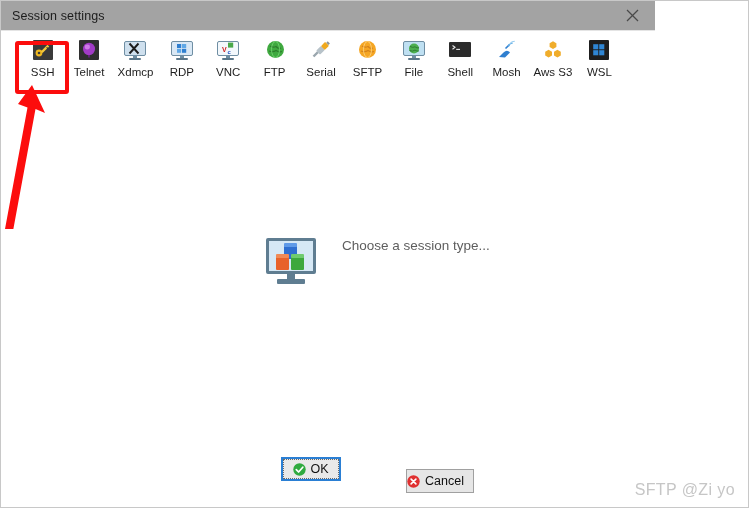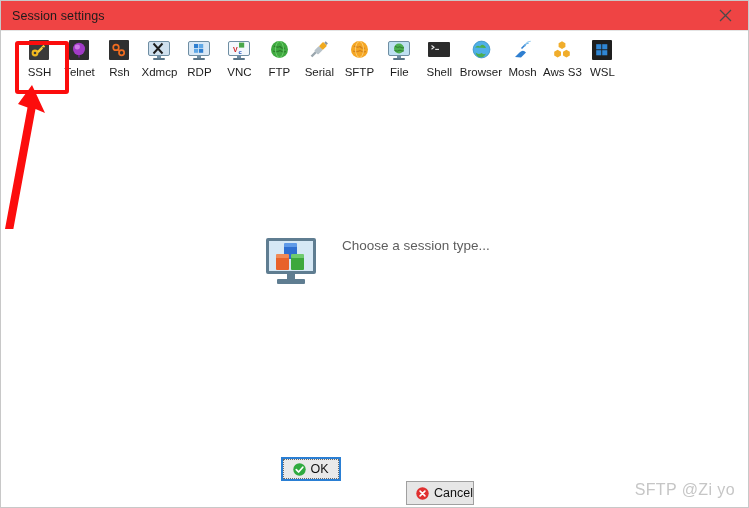--- a/index.html
+++ b/index.html
@@ -22,23 +22,23 @@
     height: 508px;
     background: #ffffff;
     box-sizing: border-box;
     border: 1px solid #c8c8c8;
   }
 
   
   .titlebar {
     position: absolute;
     left: 0; top: 0;
-    width: 747px;
+    width: 654px;
     height: 30px;
-    background: #ef4444;
+    background: #a3a3a3;
     border-bottom: 1px solid #e4e4e4;
     box-sizing: border-box;
   }
   .title-text {
     position: absolute;
     left: 11px;
     top: 8px;
     font-size: 12.5px;
     color: #1c1c1c;
     letter-spacing: 0.1px;
@@ -219,21 +219,21 @@
     color: #5e5e5e;
     white-space: nowrap;
   }
 
   
   .btn {
     position: absolute;
     height: 24px;
     display: flex;
     align-items: center;
-    justify-content: flex-end;
+    justify-content: flex-start;
     font-size: 12.5px;
     color: #111111;
     background: #e6e6e6;
     border: 1px solid #a0a0a0;
     box-sizing: border-box;
     cursor: default;
     user-select: none;
   }
   .btn-ok {
     left: 280px;
@@ -248,24 +248,23 @@
     height: 100%;
     border: 1px dotted #6a6a6a;
     box-sizing: border-box;
     display: flex;
     align-items: center;
     justify-content: center;
     gap: 4px;
   }
   .btn-cancel {
     left: 405px;
-    top: 480px;
+    top: 468px;
     width: 68px;
     gap: 5px;
-    padding-left: 33px;
   }
   .badge {
     width: 13px;
     height: 13px;
     border-radius: 50%;
     display: inline-flex;
     align-items: center;
     justify-content: center;
     flex: none;
   }
@@ -317,31 +316,20 @@
         <div class="ic-square" style="background:#2f2f2f;"></div>
         <svg width="22" height="22" viewBox="0 0 22 22" style="position:absolute;left:0;top:0;">
           <ellipse cx="11" cy="10" rx="6" ry="6.2" fill="#a13bc6"></ellipse>
           <ellipse cx="9.3" cy="8" rx="2.6" ry="2.4" fill="#cf7be8"></ellipse>
           <path d="M11 16 L11 18.5" stroke="#6f1f8c" stroke-width="1.6"></path>
         </svg>
       </div>
       <div class="tool-label">Telnet</div>
     </div>
 
-    <div class="tool-item">
-      <div class="tool-icon">
-        <div class="ic-square" style="background:#2f2f2f;"></div>
-        <svg width="22" height="22" viewBox="0 0 22 22" style="position:absolute;left:0;top:0;">
-          <circle cx="8" cy="8.4" r="2.8" fill="none" stroke="#ef6c20" stroke-width="1.7"></circle>
-          <circle cx="13.6" cy="13.8" r="2.6" fill="none" stroke="#ef6c20" stroke-width="1.7"></circle>
-          <line x1="9.9" y1="10.3" x2="11.8" y2="12.1" stroke="#ef6c20" stroke-width="1.7"></line>
-        </svg>
-      </div>
-      <div class="tool-label">Rsh</div>
-    </div>
 
     <div class="tool-item">
       <div class="tool-icon">
         <div class="ic-mon-body" style="background:#cfe0ee;"></div>
         <div class="ic-mon-neck"></div>
         <div class="ic-mon-base"></div>
         <svg width="22" height="22" viewBox="0 0 22 22" style="position:absolute;left:0;top:0;">
           <path d="M5.5 4.5 L14.5 14.5 M14.5 4.5 L5.5 14.5" stroke="#1c1c1c" stroke-width="1.9"></path>
         </svg>
       </div>
@@ -431,31 +419,20 @@
       <div class="tool-icon">
         <div style="position:absolute;left:0px;top:3px;width:22px;height:15px;background:#2b2b2b;border-radius:1px;"></div>
         <svg width="22" height="22" viewBox="0 0 22 22" style="position:absolute;left:0;top:0;">
           <path d="M3.5 6.5 L6 8.3 L3.5 10.2" stroke="#e8e8e8" stroke-width="1.1" fill="none"></path>
           <line x1="7.2" y1="10.4" x2="11" y2="10.4" stroke="#e8e8e8" stroke-width="1.1"></line>
         </svg>
       </div>
       <div class="tool-label">Shell</div>
     </div>
 
-    <div class="tool-item">
-      <div class="tool-icon">
-        <div class="ic-globe" style="background:#4fb0e8;"></div>
-        <svg width="22" height="22" viewBox="0 0 22 22" style="position:absolute;left:0;top:0;">
-          <path d="M5 8.5 q2.5 -3 5 -1 q1 -2.5 3.5 -1.5 q2 1 2.5 3" fill="#4caf50"></path>
-          <path d="M5.5 13.5 q3 2.5 6 0.5 q2 2 4.5 0.5 q-2 4 -5.5 4 q-3.6 0 -5 -5" fill="#4caf50"></path>
-          <ellipse cx="11.5" cy="10.5" rx="8.4" ry="8.4" fill="none" stroke="#3b92c4" stroke-width="0.8"></ellipse>
-        </svg>
-      </div>
-      <div class="tool-label">Browser</div>
-    </div>
 
     <div class="tool-item">
       <div class="tool-icon">
         <svg width="22" height="22" viewBox="0 0 22 22" style="position:absolute;left:0;top:0;">
           <path d="M3 18 L7.5 13.5 Q11 10 14 13.5 L9 18.5 Z" fill="#2f7fd0"></path>
           <path d="M9.5 9.5 L13.5 5.5" stroke="#2f7fd0" stroke-width="1.6"></path>
           <path d="M12.5 7.5 a4.5 4.5 0 0 1 4.2 -3.4" stroke="#6cb3e8" stroke-width="1.2" fill="none"></path>
           <path d="M14 4.5 a6.5 6.5 0 0 1 4.8 -2.2" stroke="#9ccef0" stroke-width="1.1" fill="none"></path>
         </svg>
       </div>

